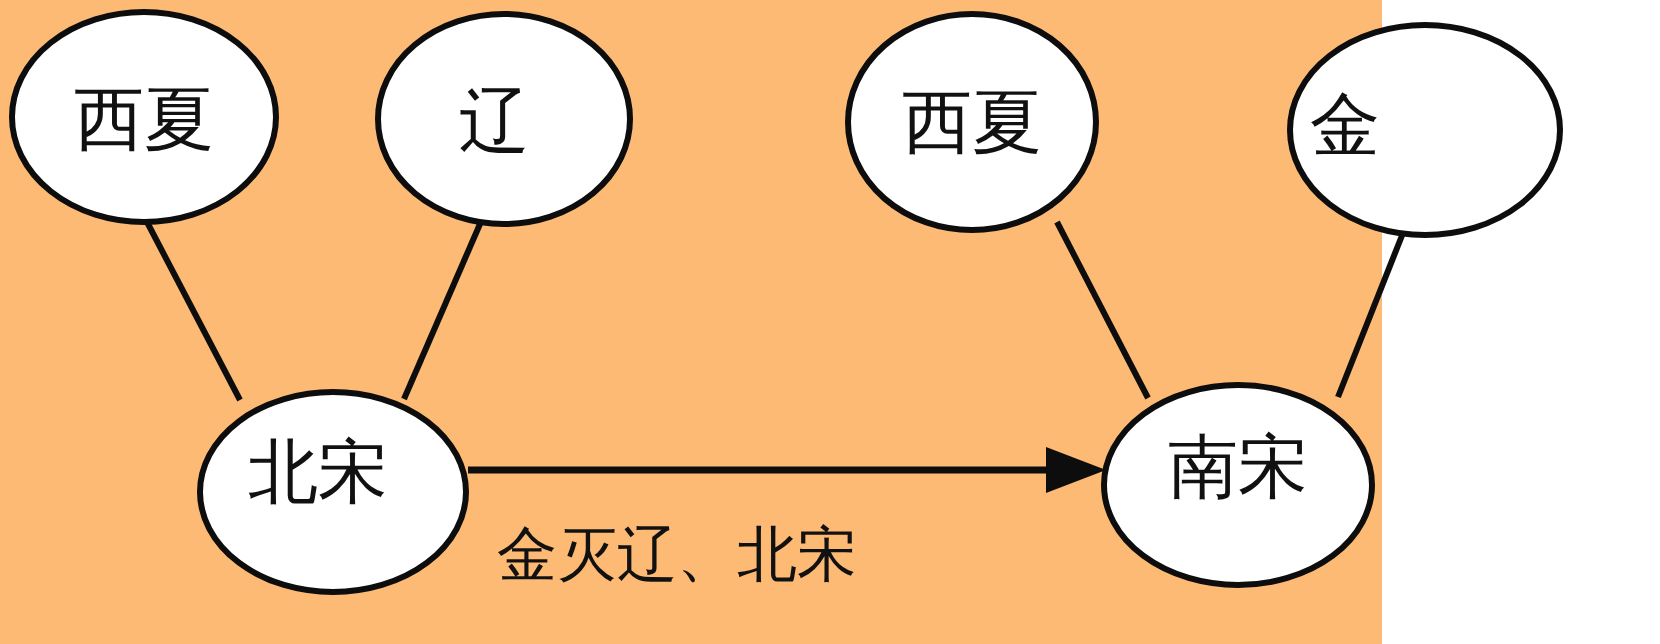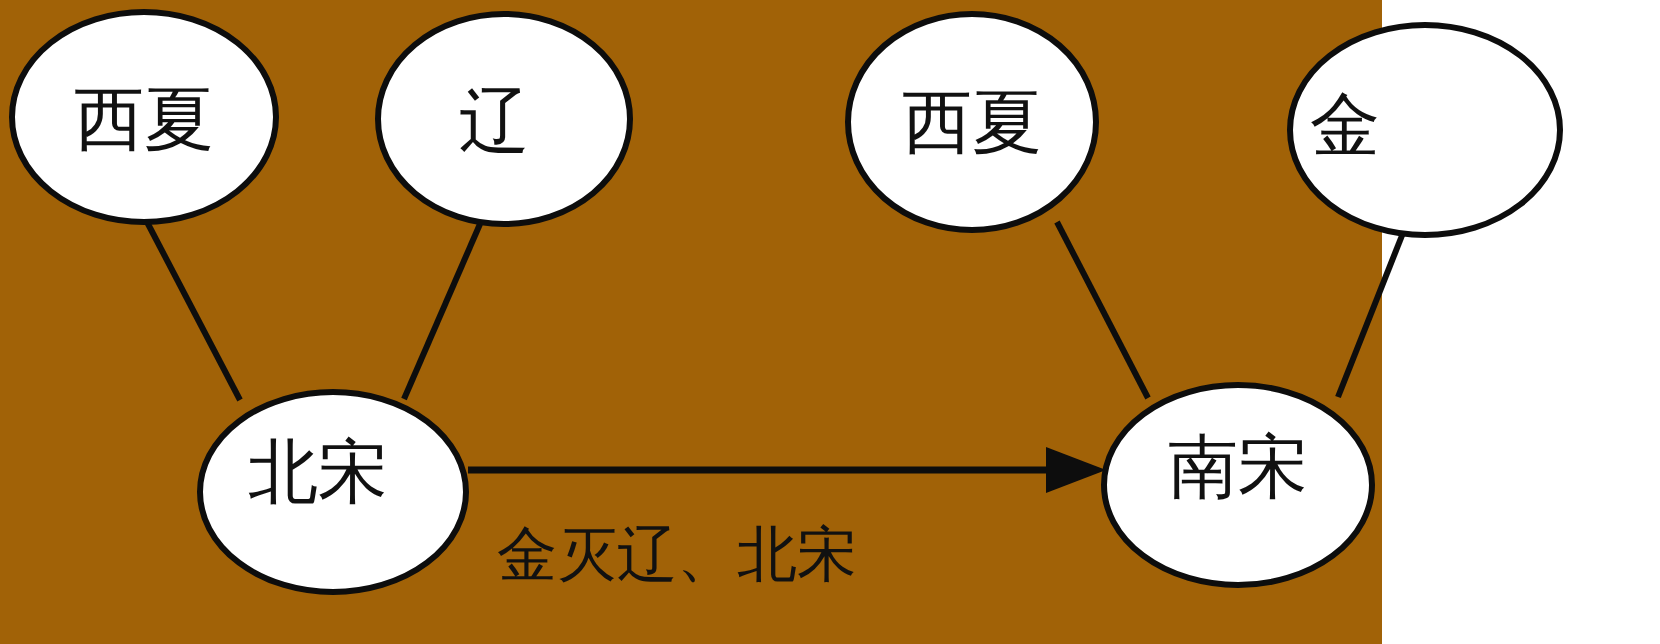--- a/index.html
+++ b/index.html
@@ -10,21 +10,21 @@
   body {
     width: 1660px;
     height: 644px;
     font-family: "DejaVu Sans", "Liberation Sans", sans-serif;
     overflow: hidden;
   }
   #diagram-root {
     position: relative;
     width: 1382px;
     height: 644px;
-    background: #a16207;
+    background: #fdba74;
   }
   svg#diagram-canvas {
     display: block;
     width: 1660px;
     height: 644px;
   }
   .node-ellipse {
     fill: #ffffff;
     stroke: #0d0d0d;
     stroke-width: 6;

